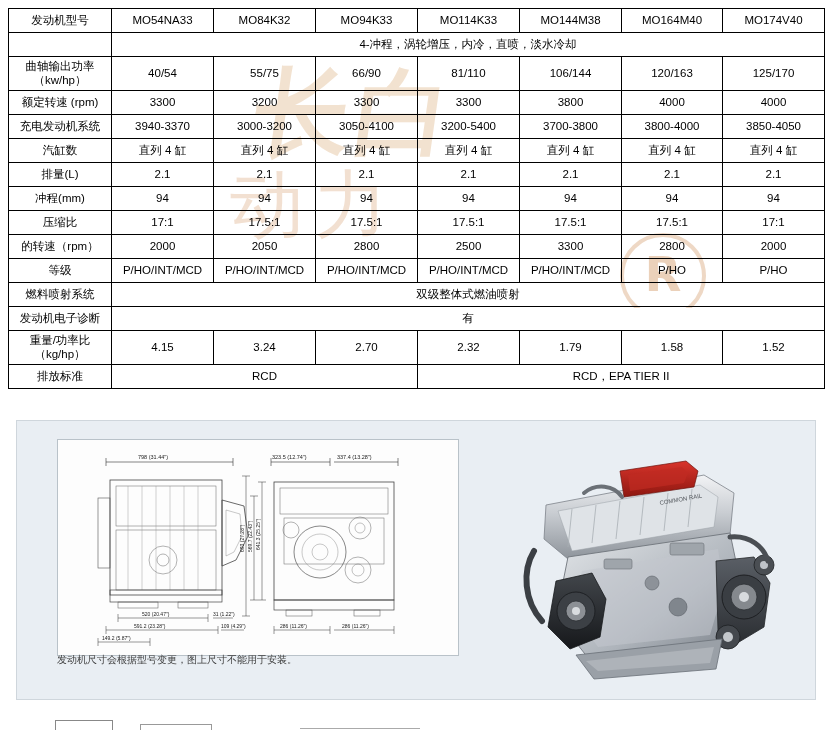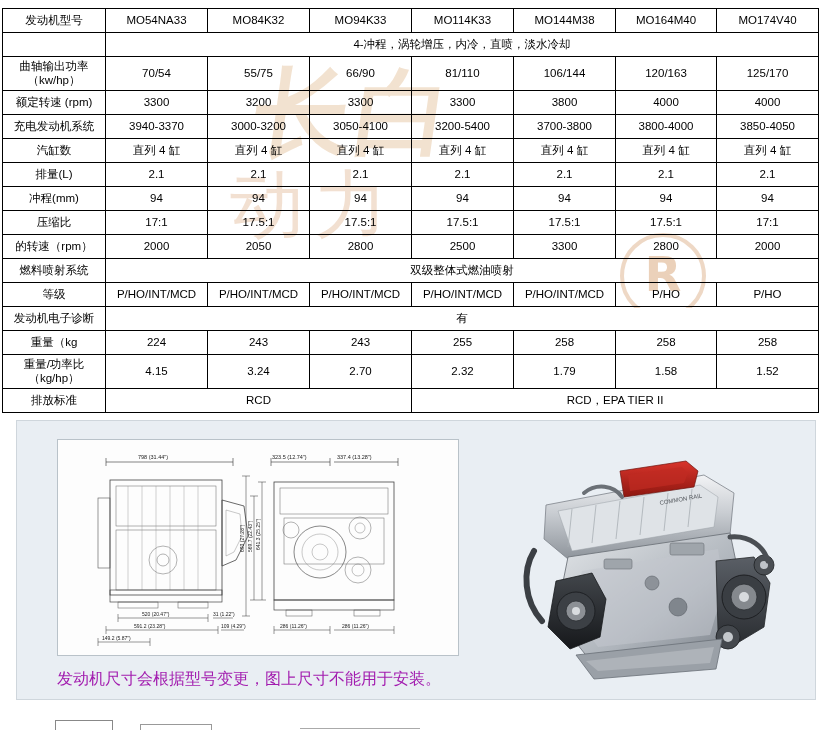--- a/index.html
+++ b/index.html
@@ -61,21 +61,21 @@
     text-align: center;
     line-height: 74px;
     font-family: "DejaVu Sans", sans-serif;
   }
   
   table.spec {
     position: relative;
     z-index: 2;
     border-collapse: collapse;
     width: 816px;
-    margin: 8px 0 0 2px;
+    margin: 8px 0 0 8px;
     table-layout: fixed;
     background: transparent;
   }
   table.spec td {
     border: 1px solid #000;
     text-align: center;
     vertical-align: middle;
     font-size: 11.5px;
     padding: 2px 1px;
     line-height: 1.25;
@@ -107,23 +107,23 @@
   }
   .drawing-panel {
     position: absolute;
     left: 40px; top: 18px;
     width: 400px; height: 215px;
     background: #fdfdfd;
     border: 1px solid #b9c2c9;
   }
   .drawing-caption {
     position: absolute;
-    left: 40px; top: 248px;
-    font-size: 16px;
-    color: #a21caf;
+    left: 40px; top: 232px;
+    font-size: 10px;
+    color: #404040;
   }
   .photo-panel {
     position: absolute;
     left: 455px; top: 10px;
     width: 335px; height: 258px;
     overflow: hidden;
   }
   
   .bottom-strip {
     position: absolute;
@@ -189,21 +189,21 @@
       <tr>
         <td class="rowhead"></td>
         <td colspan="7">4-冲程，涡轮增压，内冷，直喷，淡水冷却</td>
       </tr>
 
       <tr>
         <td class="rowhead xtall">
           <div>曲轴输出功率</div>
           <div>（kw/hp）</div>
         </td>
-        <td class="xtall">70/54</td>
+        <td class="xtall">40/54</td>
         <td class="xtall">55/75</td>
         <td class="xtall">66/90</td>
         <td class="xtall">81/110</td>
         <td class="xtall">106/144</td>
         <td class="xtall">120/163</td>
         <td class="xtall">125/170</td>
       </tr>
 
       <tr>
         <td class="rowhead">额定转速 (rpm)</td>
@@ -278,51 +278,41 @@
         <td class="tall">2000</td>
         <td class="tall">2050</td>
         <td class="tall">2800</td>
         <td class="tall">2500</td>
         <td class="tall">3300</td>
         <td class="tall">2800</td>
         <td class="tall">2000</td>
       </tr>
 
       <tr>
-        <td class="rowhead">燃料喷射系统</td>
-        <td colspan="7">双级整体式燃油喷射</td>
-      </tr>
-
-      <tr>
         <td class="rowhead">等级</td>
         <td class="small">P/HO/INT/MCD</td>
         <td class="small">P/HO/INT/MCD</td>
         <td class="small">P/HO/INT/MCD</td>
         <td class="small">P/HO/INT/MCD</td>
         <td class="small">P/HO/INT/MCD</td>
         <td class="small">P/HO</td>
         <td class="small">P/HO</td>
       </tr>
 
+      <tr>
+        <td class="rowhead">燃料喷射系统</td>
+        <td colspan="7">双级整体式燃油喷射</td>
+      </tr>
+
 
       <tr>
         <td class="rowhead">发动机电子诊断</td>
         <td colspan="7">有</td>
       </tr>
 
-      <tr>
-        <td class="rowhead">重量（kg</td>
-        <td>224</td>
-        <td>243</td>
-        <td>243</td>
-        <td>255</td>
-        <td>258</td>
-        <td>258</td>
-        <td>258</td>
-      </tr>
 
       <tr>
         <td class="rowhead xtall">
           <div>重量/功率比</div>
           <div>（kg/hp）</div>
         </td>
         <td class="xtall">4.15</td>
         <td class="xtall">3.24</td>
         <td class="xtall">2.70</td>
         <td class="xtall">2.32</td>

